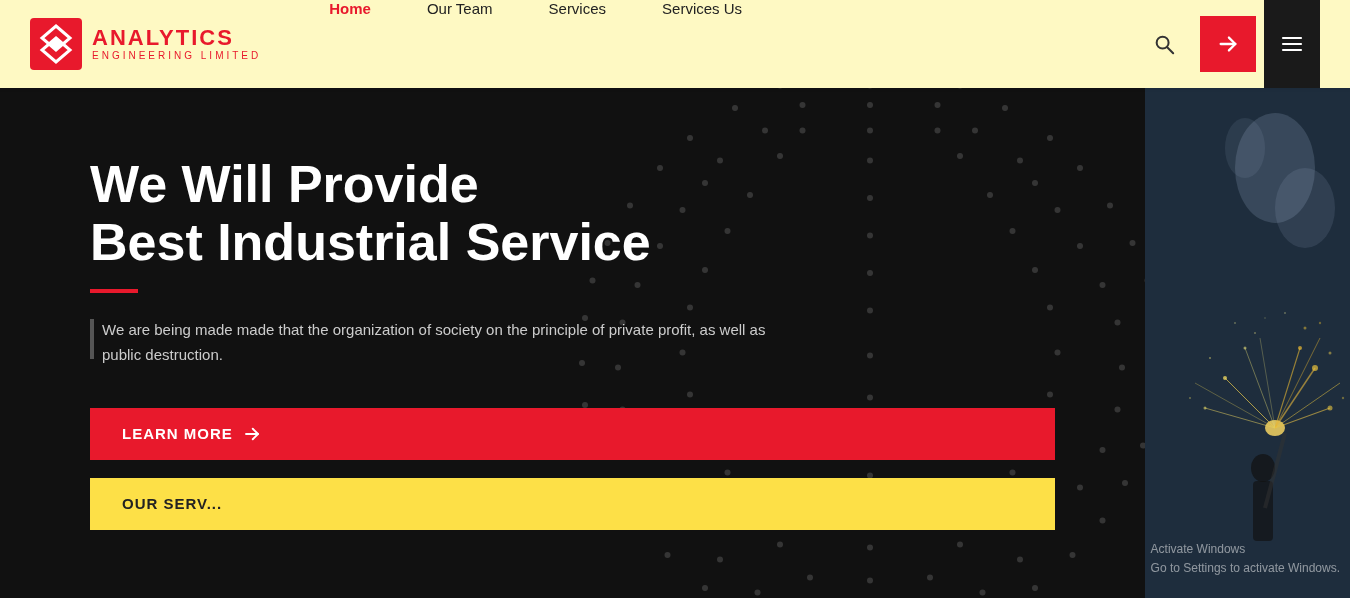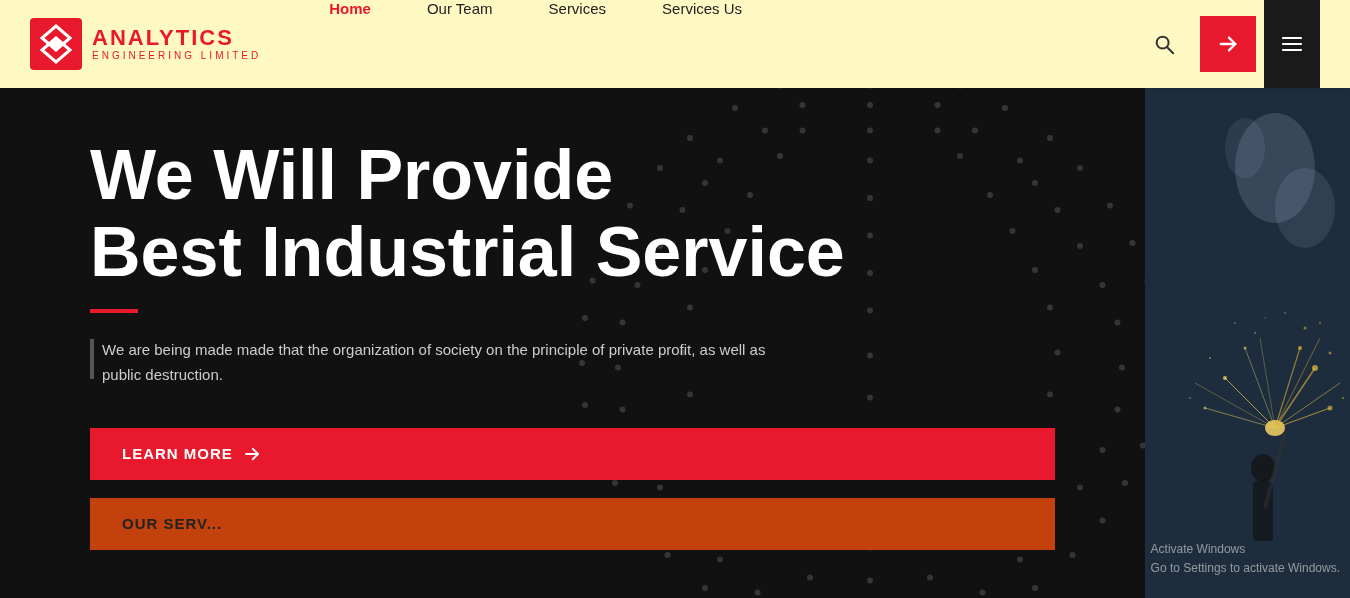--- a/index.html
+++ b/index.html
@@ -120,21 +120,21 @@
       background: #111;
       position: relative;
       display: flex;
       flex-direction: column;
       justify-content: center;
       padding: 0 90px 0 90px;
       overflow: hidden;
     }
     .hero-title {
       color: #fff;
-      font-size: 70px;
+      font-size: 52px;
       font-weight: 900;
       line-height: 1.1;
       margin-bottom: 18px;
       position: relative;
       z-index: 2;
     }
     .hero-line {
       width: 48px;
       height: 4px;
       background: #e8192c;
@@ -179,21 +179,21 @@
       align-items: center;
       gap: 10px;
       font-size: 15px;
       font-weight: 700;
       letter-spacing: 1px;
       text-transform: uppercase;
       cursor: pointer;
       border: none;
     }
     .btn-services {
-      background: #c2410c;
+      background: #fde047;
       color: #222;
       padding: 8px 32px;
       height: 52px;
       display: flex;
       align-items: center;
       gap: 10px;
       font-size: 15px;
       font-weight: 700;
       letter-spacing: 1px;
       text-transform: uppercase;

